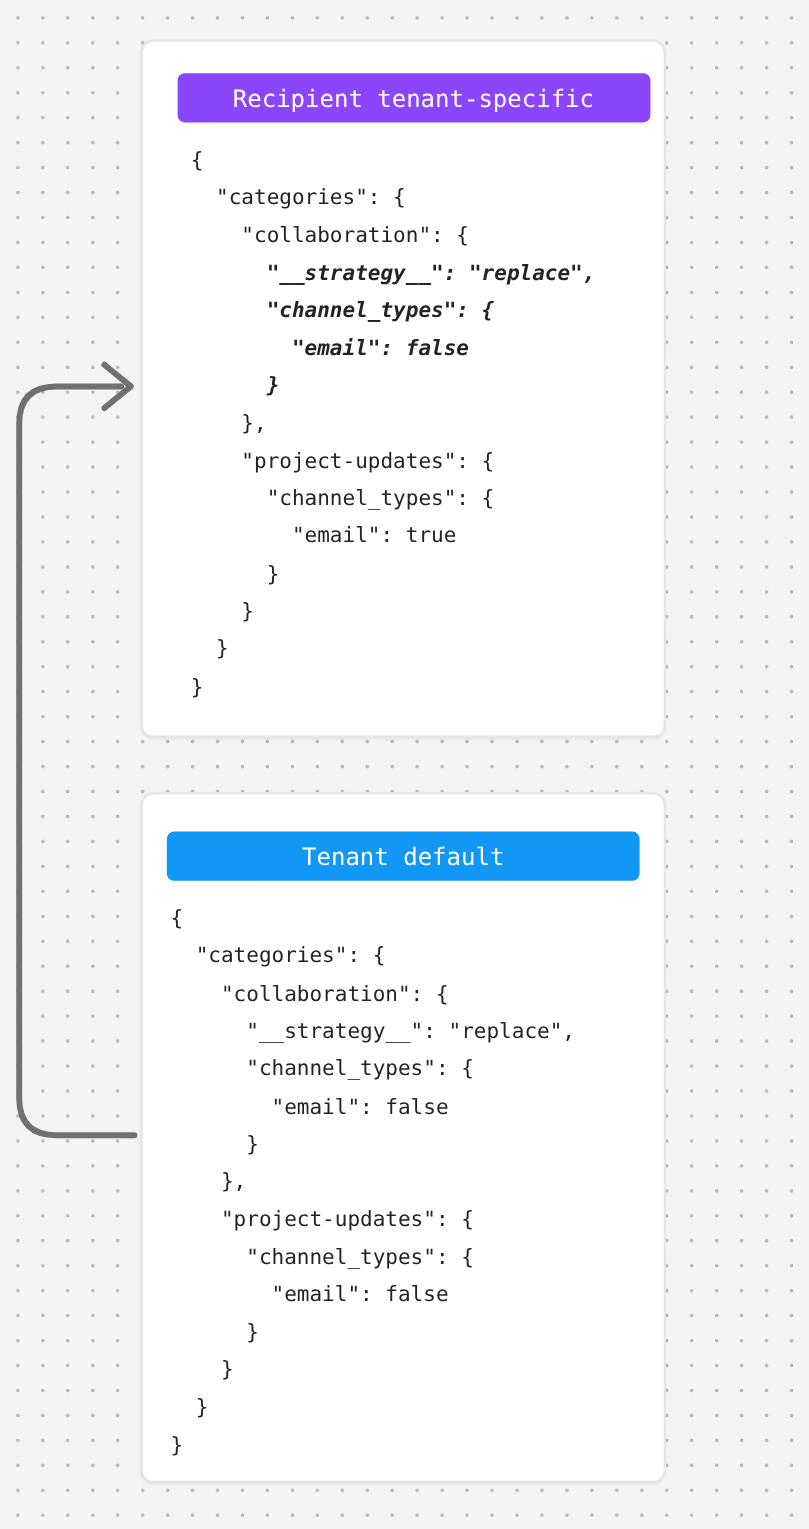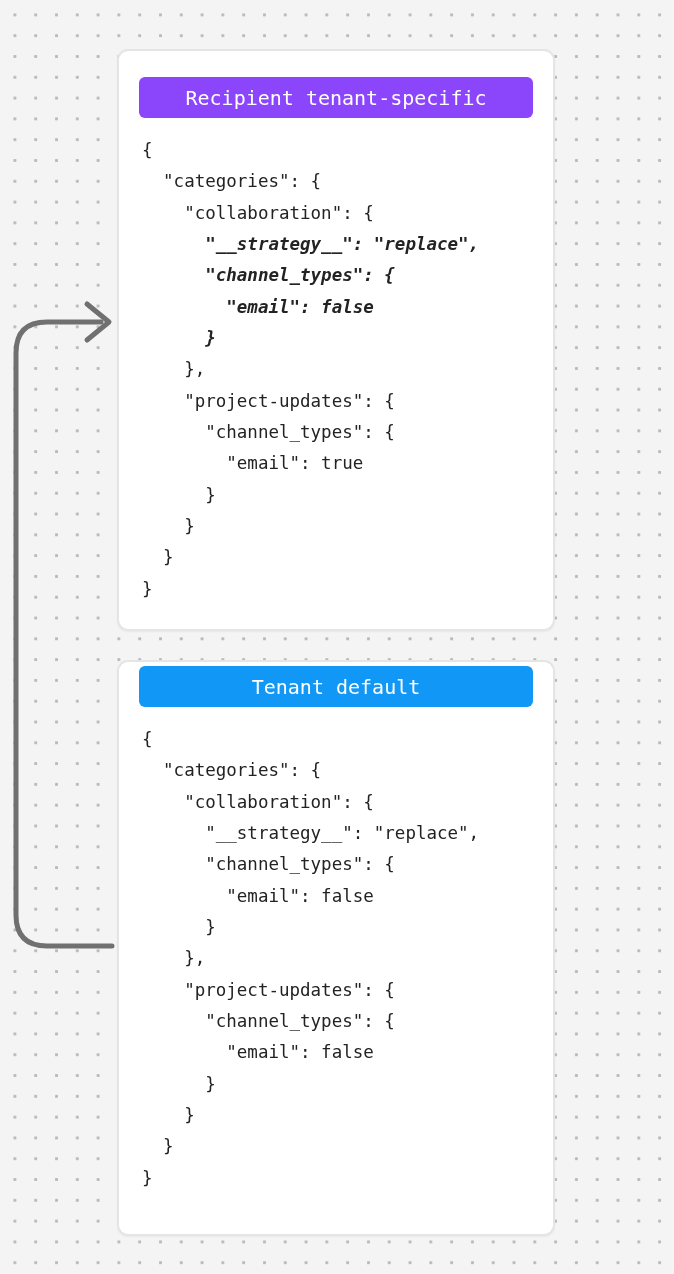--- a/index.html
+++ b/index.html
@@ -30,37 +30,37 @@
     position: absolute;
     left: 117px;
     width: 438px;
     background: #ffffff;
     border: 2px solid #e5e5e5;
     border-radius: 11px;
     box-shadow: 0 1px 2px rgba(0,0,0,0.05);
     box-sizing: border-box;
     z-index: 2;
   }
-  .card-top { top: 49px; height: 582px; }
+  .card-top { top: 33px; height: 582px; padding-left: 17px; }
   .card-bottom { top: 660px; height: 576px; }
   .badge {
     width: 394px;
     height: 41px;
     margin: 26px auto 0 auto;
     border-radius: 6px;
     display: flex;
     align-items: center;
     justify-content: center;
     color: #ffffff;
     font-size: 20px;
     font-weight: 500;
     letter-spacing: 0;
     white-space: pre;
   }
-  .card-bottom .badge { margin-top: 4px; }
+  .card-bottom .badge { margin-top: 31px; }
   .code {
     margin: 17px 0 0 0;
     padding: 0 0 0 23px;
     font-size: 17.5px;
     line-height: 31.33px;
     color: #232323;
   }
   .code-line {
     white-space: pre;
     height: 31.33px;

